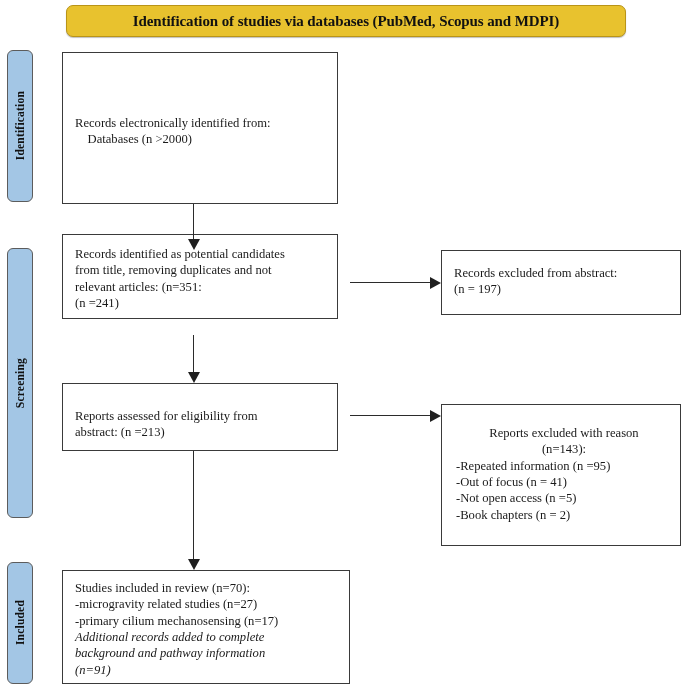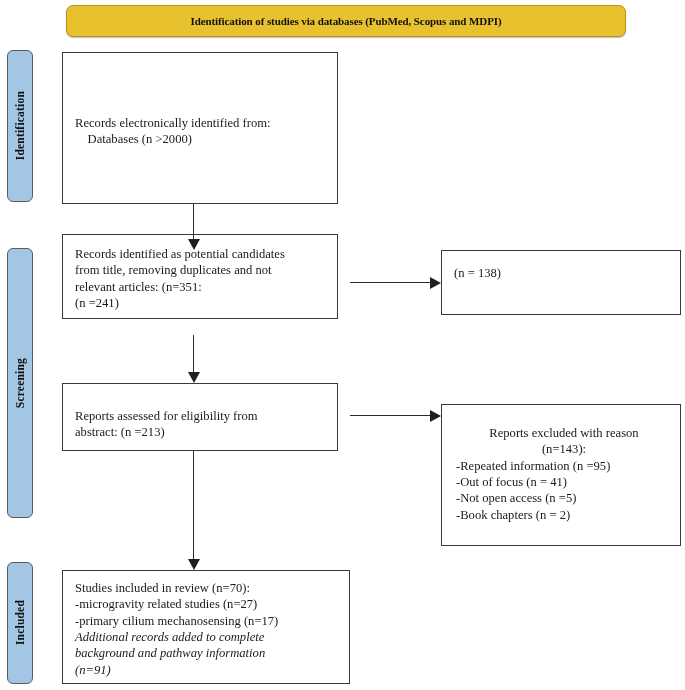--- a/index.html
+++ b/index.html
@@ -30,21 +30,21 @@
     background: #e8c22e;
     border: 1px solid #b99418;
     border-radius: 7px;
     display: flex;
     align-items: center;
     justify-content: center;
     box-sizing: border-box;
     box-shadow: 0 1px 1px rgba(0,0,0,0.25);
   }
   .banner-text {
-    font-size: 11px;
+    font-size: 15px;
     font-weight: bold;
     letter-spacing: -0.1px;
     color: #111111;
     white-space: nowrap;
   }
 
   
   .stage {
     position: absolute;
     left: 7px;
@@ -198,21 +198,22 @@
 
   <div class="box" id="box-reports-eligibility">
     <div class="box-body">
       <span class="ln">Reports assessed for eligibility from</span>
       <span class="ln">abstract: (n =213)</span>
     </div>
   </div>
 
   <div class="box" id="box-records-excluded">
     <div class="box-body">
-      <span class="ln">(n = 138)</span>
+      <span class="ln">Records excluded from abstract:</span>
+      <span class="ln">(n = 197)</span>
     </div>
   </div>
 
   <div class="box" id="box-reports-excluded">
     <div class="box-body center-lines">
       <span class="ln ctr">Reports excluded with reason</span>
       <span class="ln ctr">(n=143):</span>
       <span class="ln">-Repeated information (n =95)</span>
       <span class="ln">-Out of focus (n = 41)</span>
       <span class="ln">-Not open access (n =5)</span>

